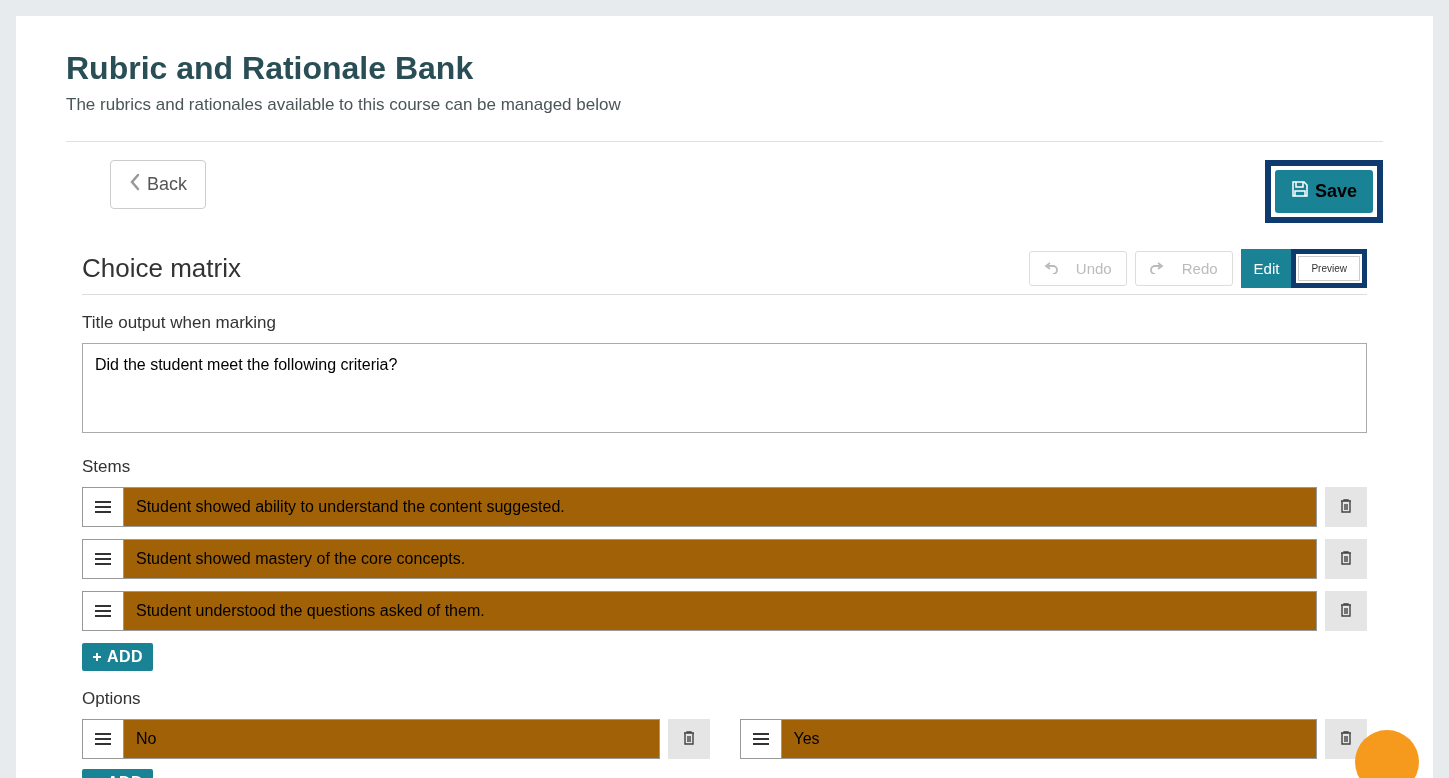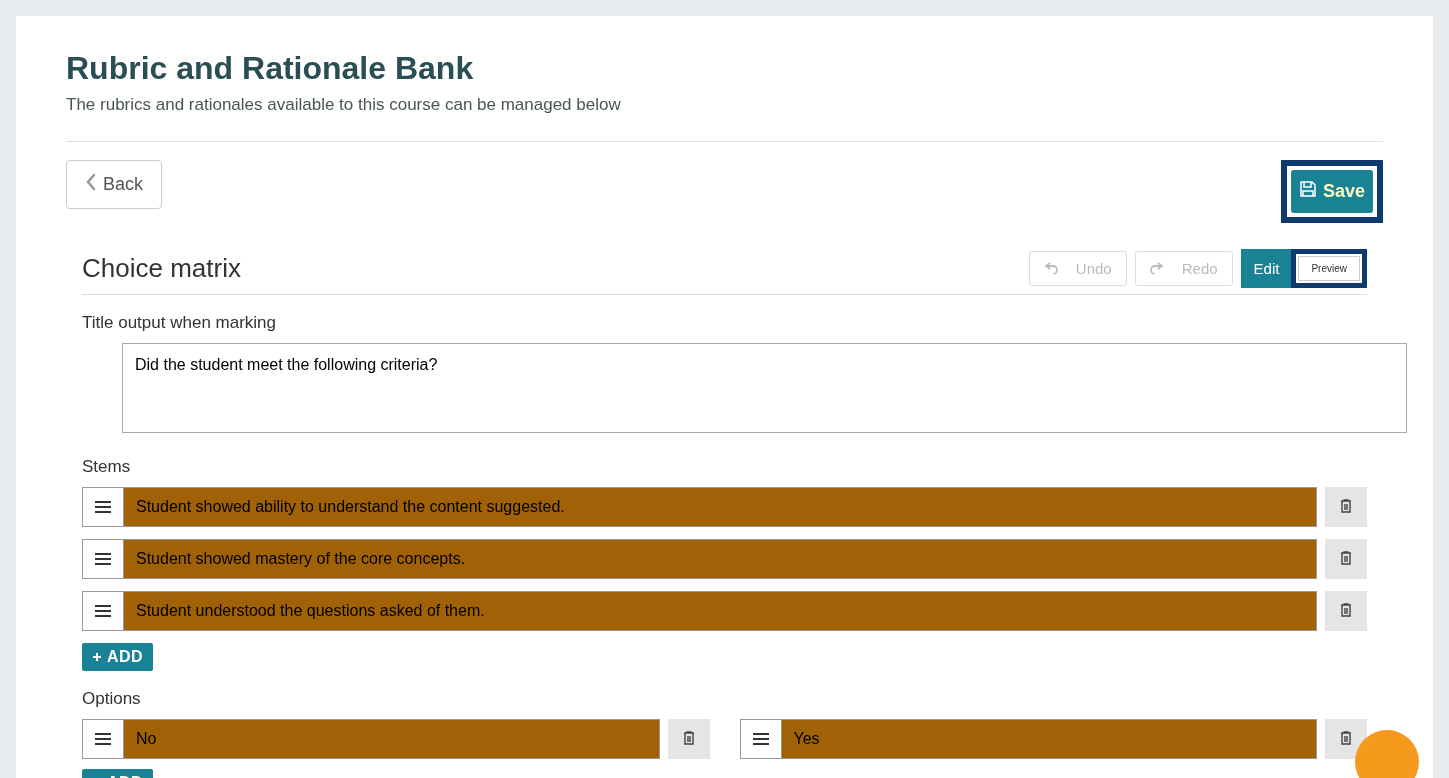--- a/index.html
+++ b/index.html
@@ -41,20 +41,21 @@
   .rule {
     border: none;
     border-top: 1px solid #e0e0e0;
     margin: 0 0 18px 0;
   }
   .toolbar-row {
     display: flex;
     justify-content: space-between;
     align-items: flex-start;
     margin-bottom: 26px;
+    margin-left: 44px;
   }
   .back-btn {
     display: inline-flex;
     align-items: center;
     gap: 6px;
     padding: 12px 18px;
     border: 1px solid #ccc;
     border-radius: 4px;
     background: #fff;
     font-size: 18px;
@@ -65,23 +66,23 @@
   .save-wrap {
     border: 6px solid var(--dark-blue);
     padding: 4px;
     background: #fff;
   }
   .save-btn {
     display: inline-flex;
     align-items: center;
     gap: 6px;
     background: var(--teal);
-    color: #fef9c3;
+    color: #000000;
     border: none;
-    padding: 10px 8px;
+    padding: 10px 16px;
     font-size: 18px;
     font-weight: 600;
     border-radius: 3px;
     cursor: pointer;
   }
   .save-btn svg { width: 18px; height: 18px; }
 
   .editor {
     padding: 0 16px;
   }
@@ -152,21 +153,20 @@
   }
   .title-input {
     width: 100%;
     height: 90px;
     border: 1px solid #aaa;
     padding: 12px;
     font-size: 16px;
     font-family: inherit;
     resize: none;
     margin-bottom: 20px;
-    margin-left: 40px;
   }
   .stem-rows, .option-cols { margin-bottom: 10px; }
   .stem-row {
     display: flex;
     gap: 8px;
     margin-bottom: 12px;
     align-items: stretch;
   }
   .drag-handle {
     width: 42px;

